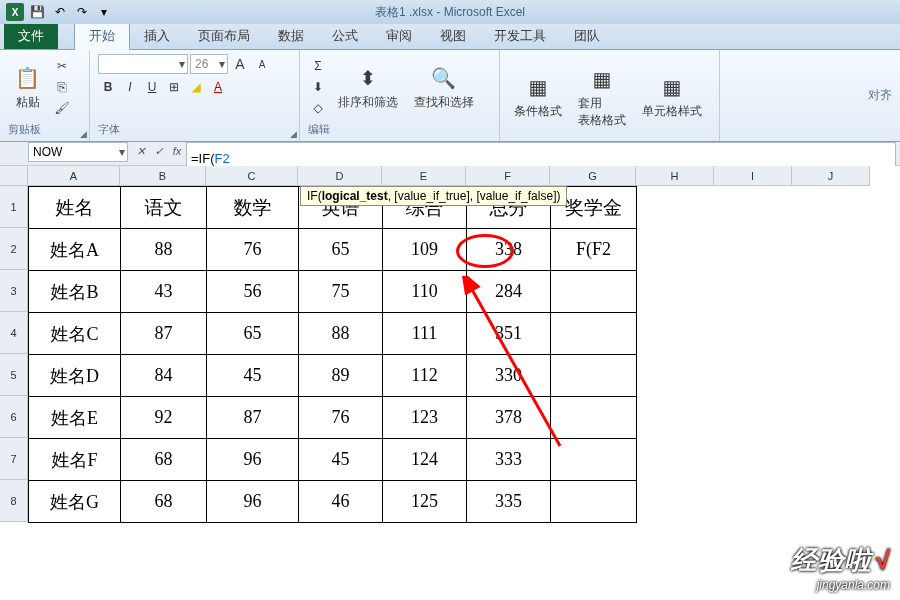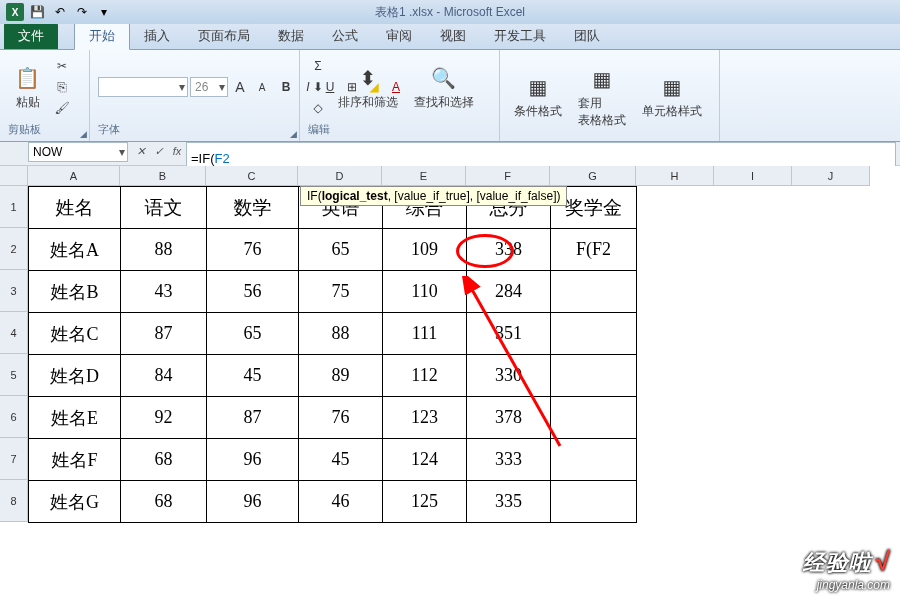--- a/index.html
+++ b/index.html
@@ -42,21 +42,21 @@
 table.data{border-collapse:collapse}
 table.data td{border:1.5px solid #000;text-align:center;font-size:18px;font-family:SimSun,serif;padding:0;height:42px}
 table.data td.header-cell{font-size:19px}
 .cell-edit{font-family:SimSun,serif;font-size:16px;text-align:left;padding-left:2px}
 .tooltip{position:absolute;background:#ffffe1;border:1px solid #8b8b8b;padding:2px 6px;font-size:12px;color:#000;white-space:nowrap;z-index:10}
 .tooltip b{font-weight:bold}
 .red-circle{position:absolute;border:3px solid #ff0000;border-radius:50%;z-index:5;pointer-events:none}
 .red-arrow{position:absolute;z-index:5;pointer-events:none}
 .right-pad{flex:1;display:flex;justify-content:flex-end;align-items:center;padding-right:8px;font-size:12px;color:#5b7290}
 .watermark{position:absolute;right:10px;bottom:8px;z-index:20;text-align:right;color:#fff;text-shadow:0 0 3px #000,0 0 3px #000}
-.watermark .big{font-size:22px;font-weight:bold;font-style:italic;letter-spacing:1px}
+.watermark .big{font-size:26px;font-weight:bold;font-style:italic;letter-spacing:1px}
 .watermark .check{color:#ff3b2f;font-size:26px;font-weight:bold;margin-left:4px}
 .watermark .small{font-size:12px;font-style:italic}
 .expand{position:absolute;right:2px;bottom:2px;font-size:9px;color:#5b7290}
 </style>
 </head>
 <body>
 
 <div class="titlebar">
   <div class="qat">
     <div class="excel-icon">X</div>
@@ -92,21 +92,21 @@
         <div class="small-btn">✂</div>
         <div class="small-btn">⎘</div>
         <div class="small-btn">🖌</div>
       </div>
     </div>
     <div class="group-label">剪贴板</div>
     <span class="expand">◢</span>
   </div>
 
   <div class="group" style="width:210px">
-    <div class="group-body" style="flex-direction:row;">
+    <div class="group-body" style="flex-direction:column;">
       <div class="row">
         <div class="font-combo" style="width:90px"></div>
         <div class="font-combo" style="width:38px">26</div>
         <div class="small-btn" style="font-size:14px">A</div>
         <div class="small-btn" style="font-size:10px">A</div>
       </div>
       <div class="row">
         <div class="small-btn" style="font-weight:bold">B</div>
         <div class="small-btn" style="font-style:italic">I</div>
         <div class="small-btn" style="text-decoration:underline">U</div>
@@ -149,20 +149,21 @@
         <span style="white-space:pre">套用
 表格格式</span>
       </div>
       <div class="big-btn">
         <div class="ico">▦</div>
         <span>单元格样式</span>
       </div>
     </div>
   </div>
 
+  <div class="right-pad">对齐</div>
 </div>
 
 <div class="formula-bar">
   <div class="name-box">NOW</div>
   <div class="fx-btn">✕</div>
   <div class="fx-btn">✓</div>
   <div class="fx-btn">fx</div>
   <div class="formula-input">
     <span class="fn">=IF</span>
       <span class="paren">(</span>

